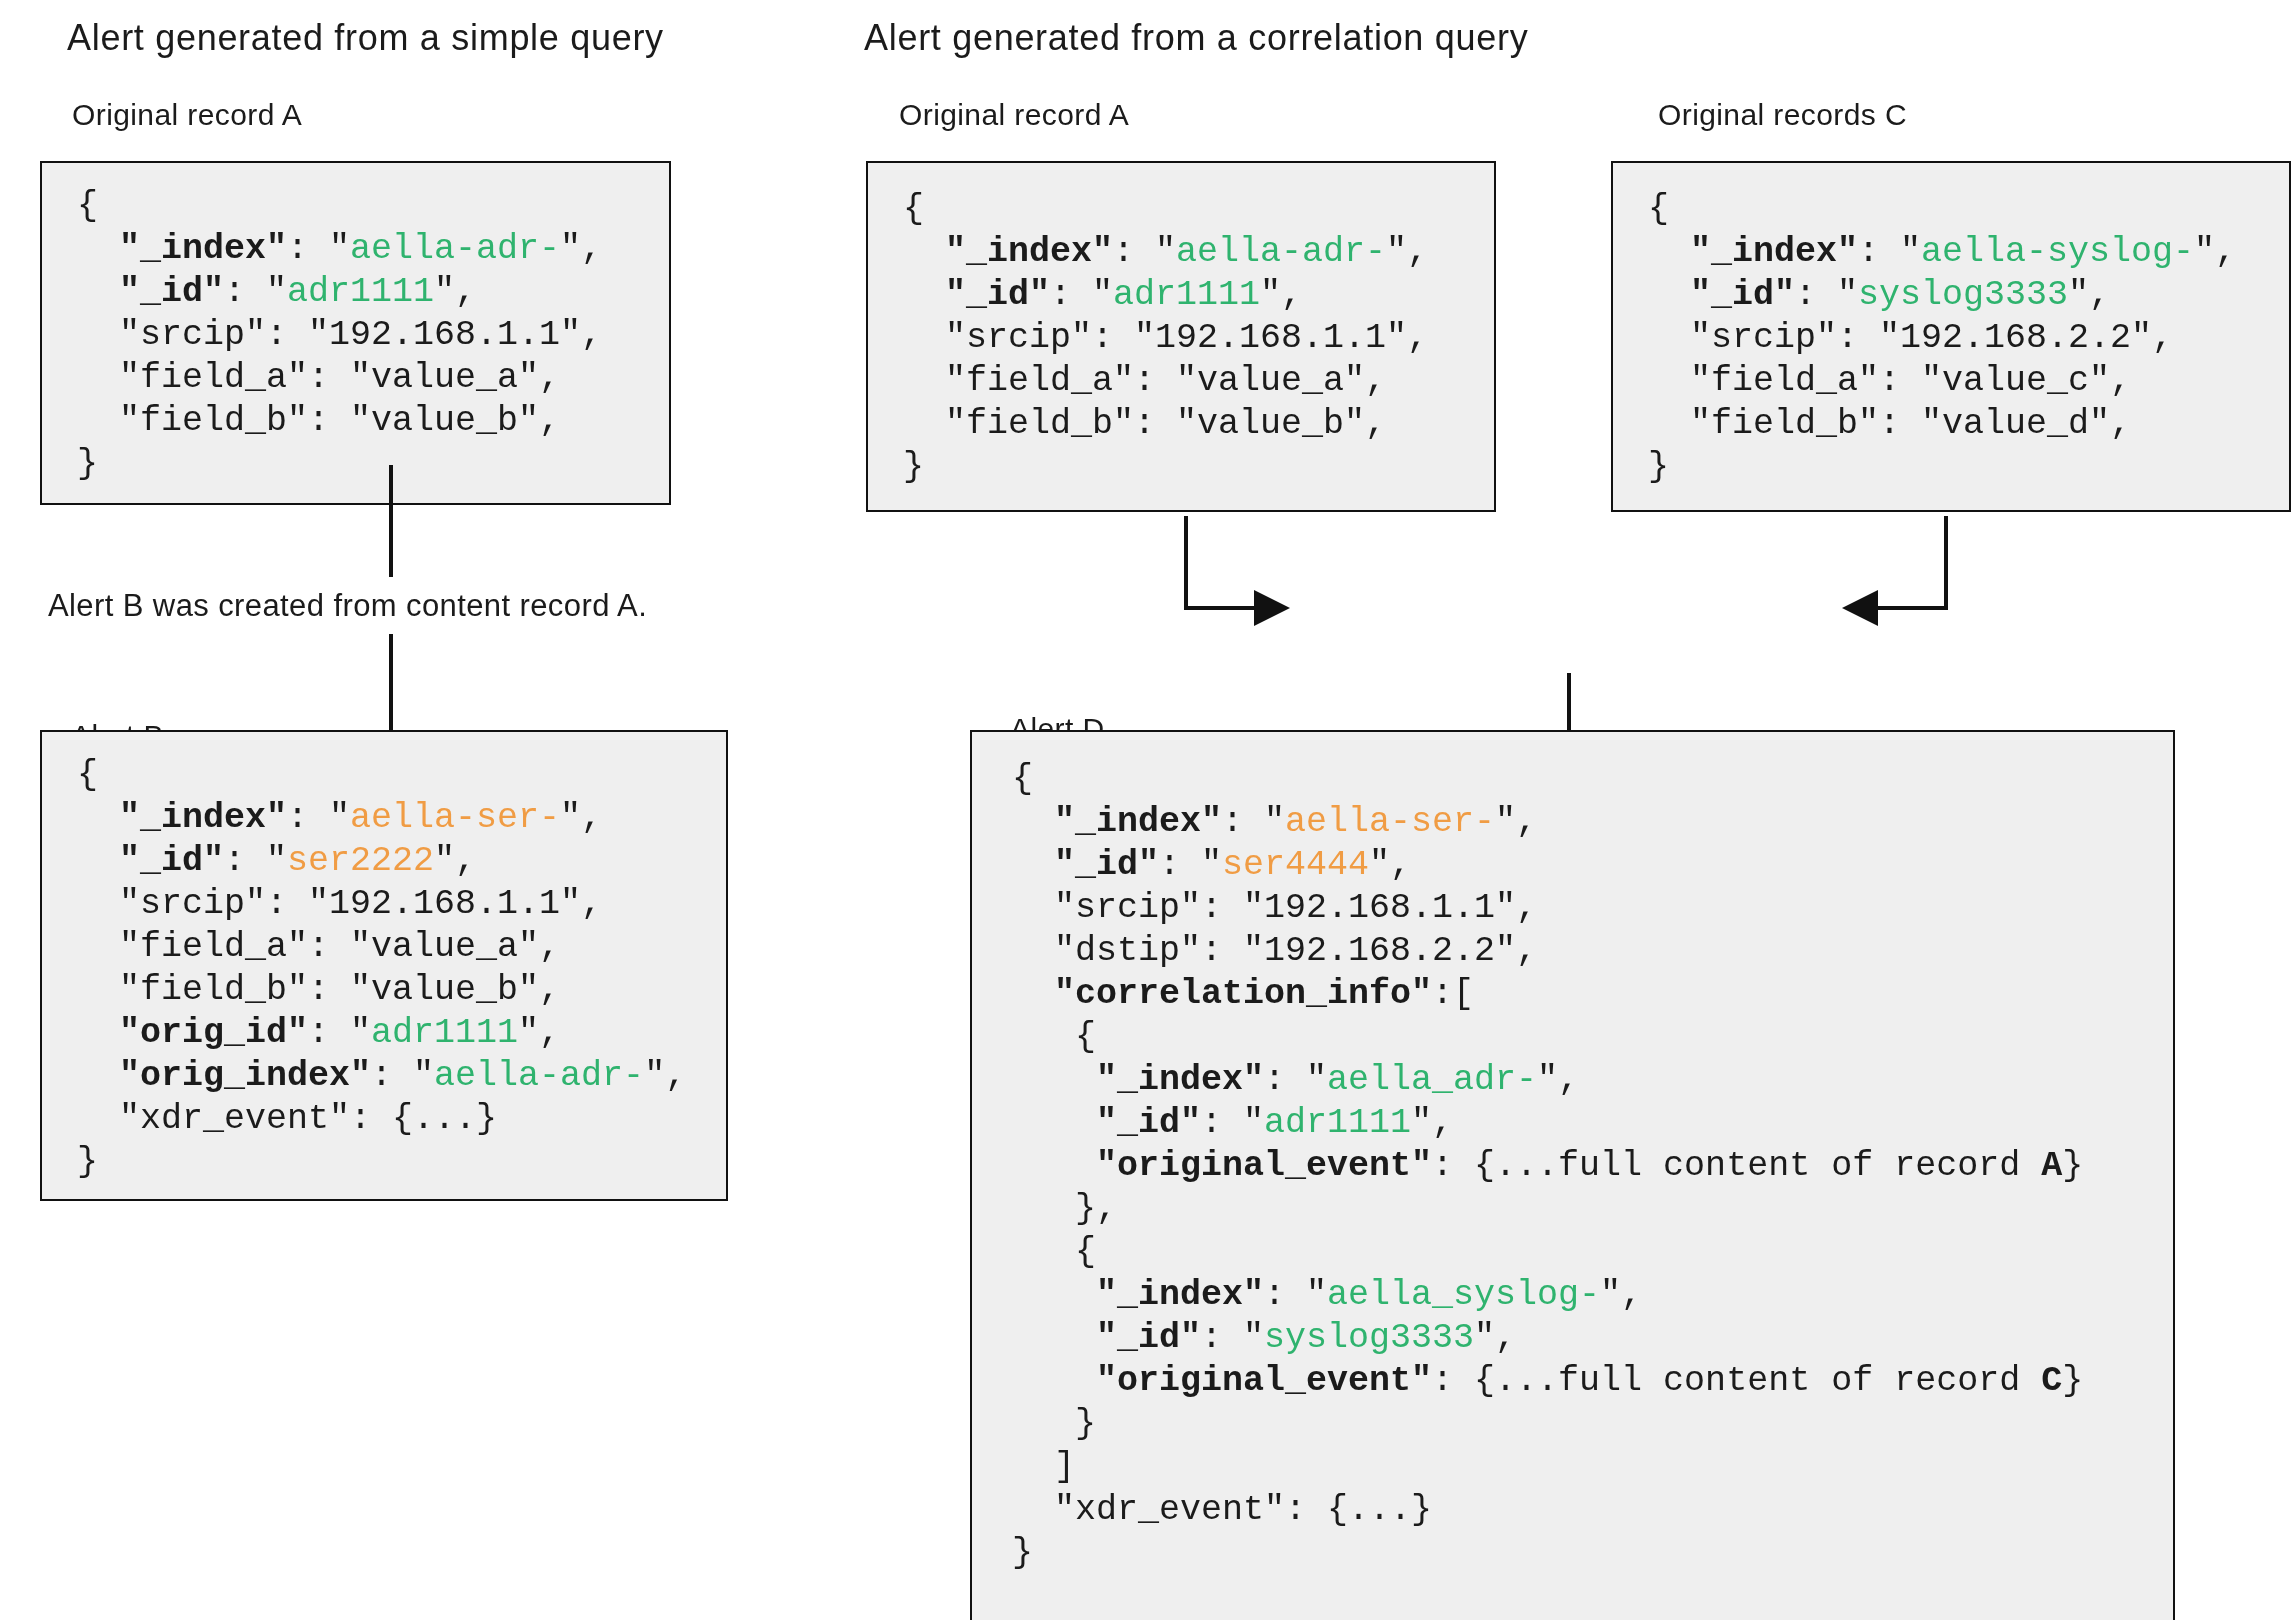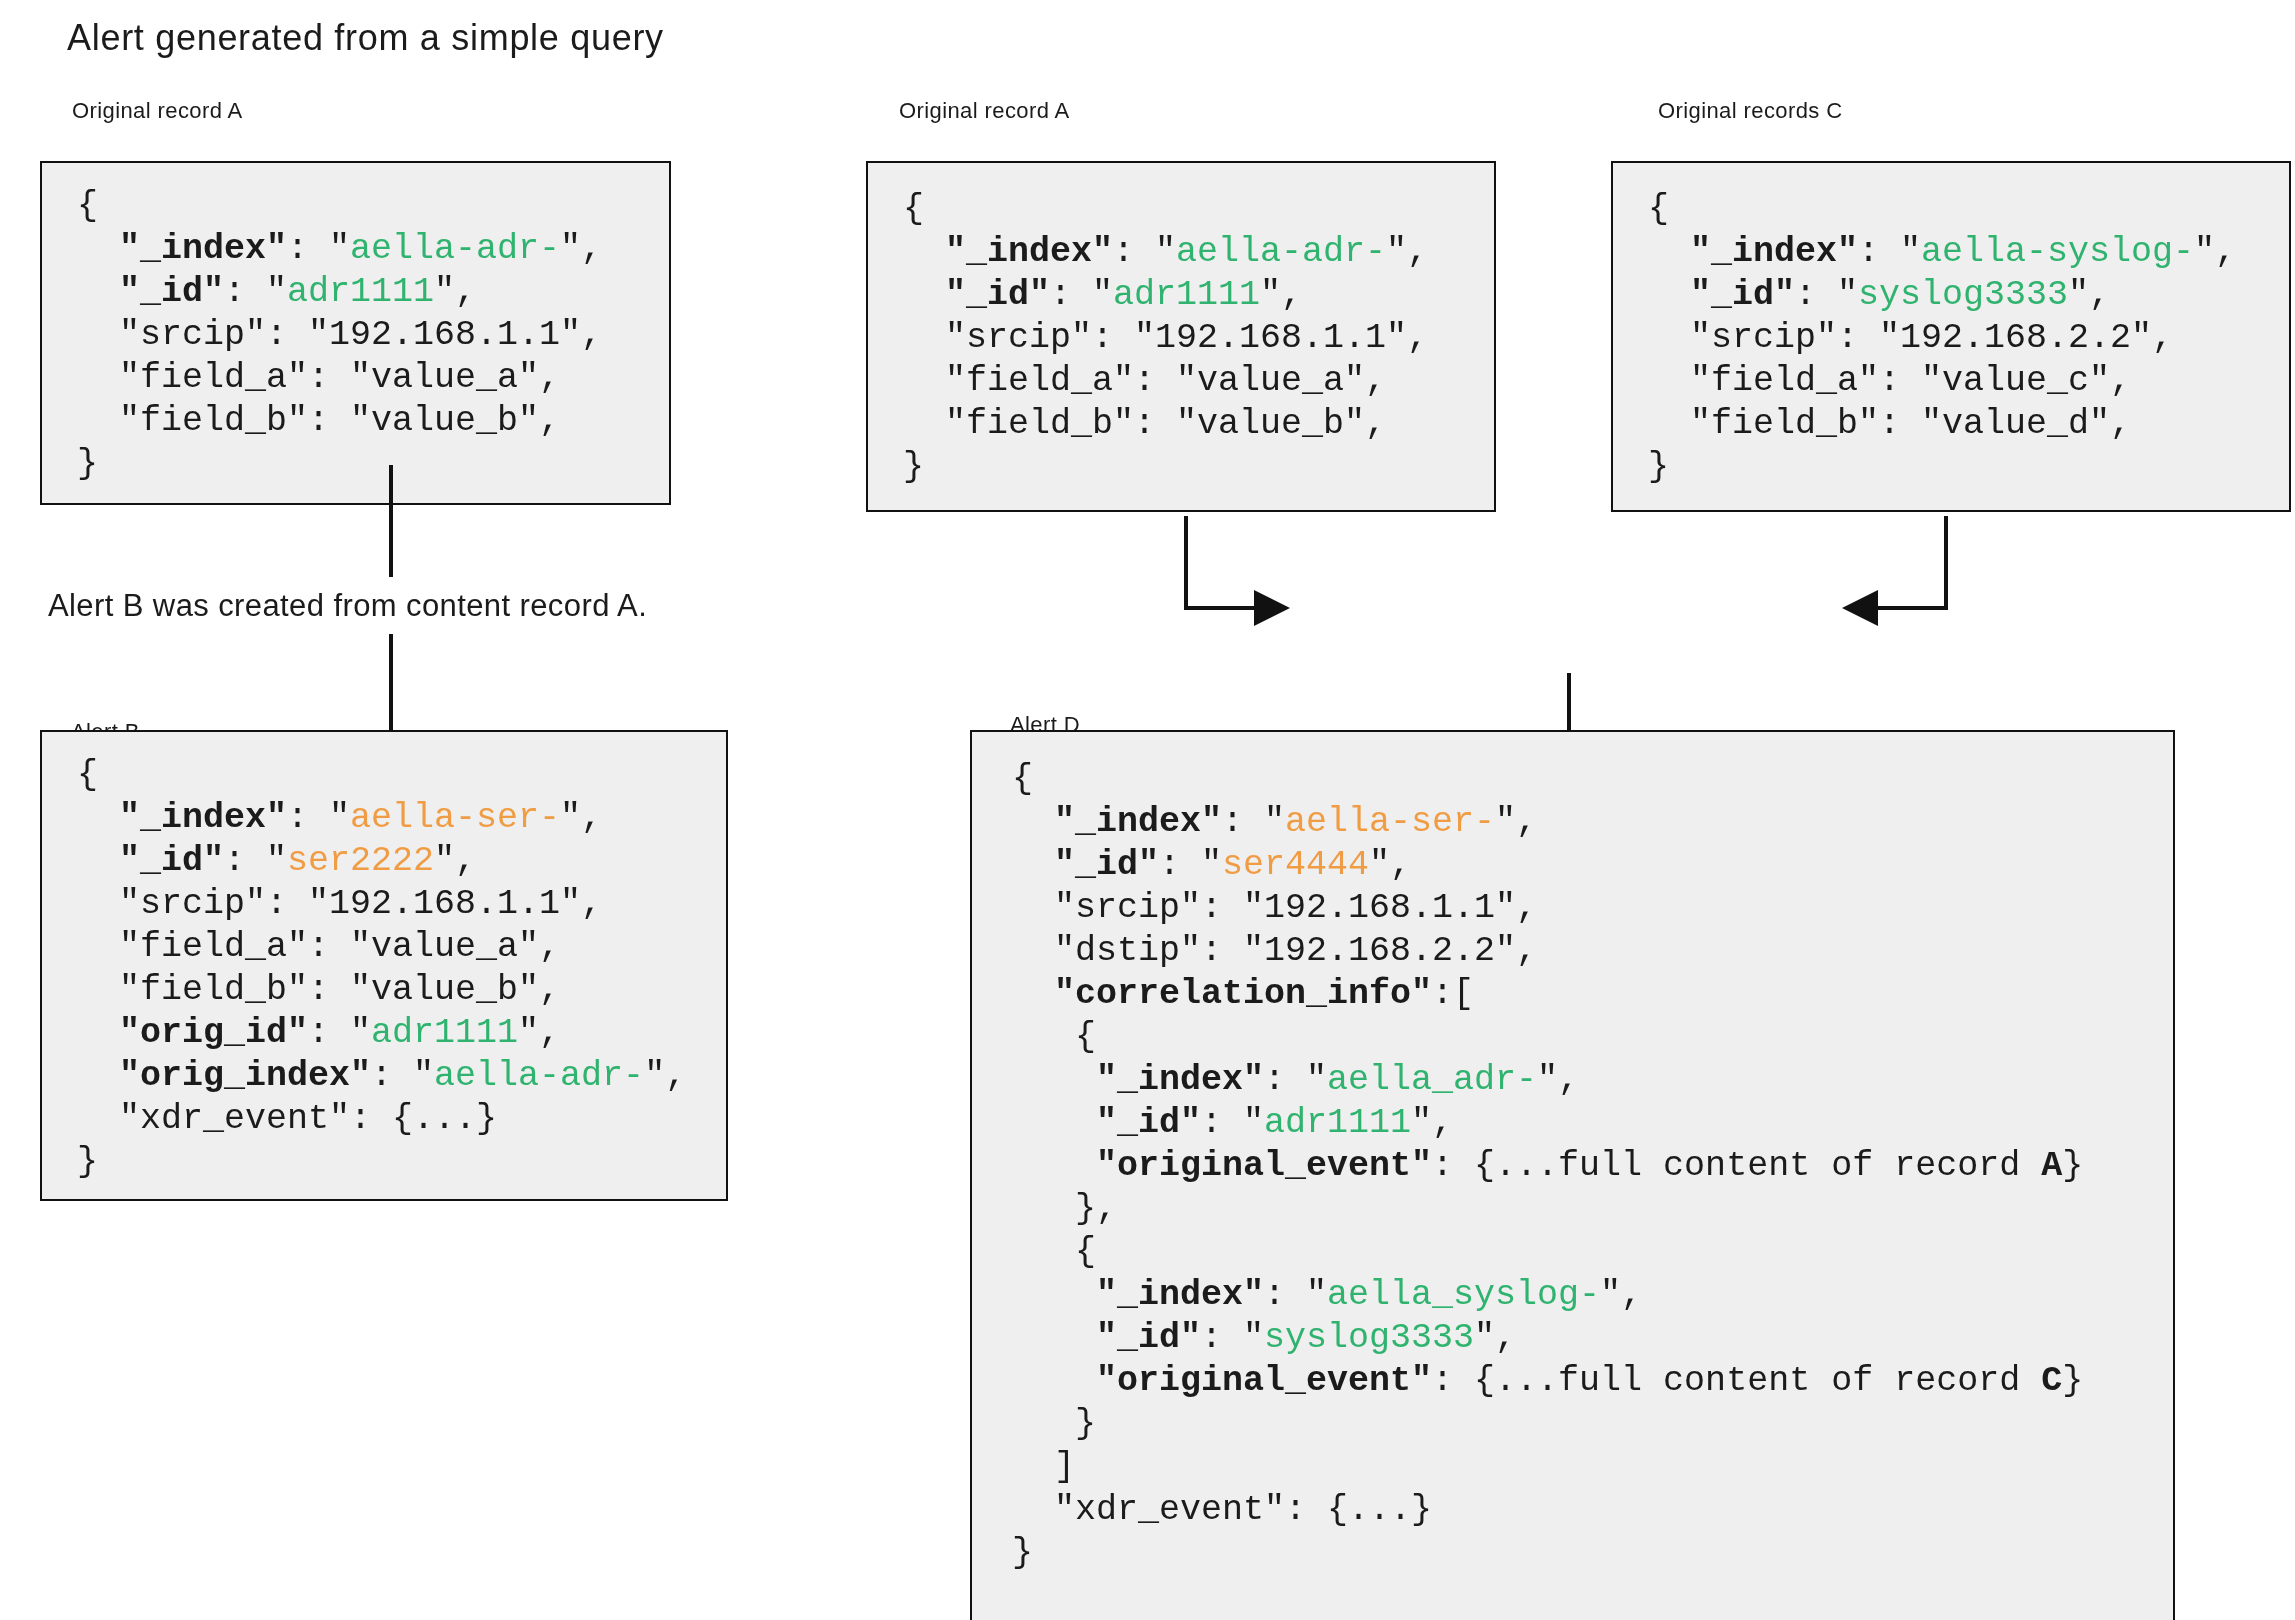--- a/index.html
+++ b/index.html
@@ -14,21 +14,21 @@
   .canvas{
     position:relative;width:2295px;height:1620px;background:#ffffff;
     font-family:"Liberation Sans","DejaVu Sans",sans-serif;color:var(--ink);
     overflow:hidden;
   }
   .title{
     position:absolute;font-size:36px;font-weight:300;letter-spacing:0.7px;
     white-space:nowrap;color:var(--ink);
   }
   .boxlabel{
-    position:absolute;font-size:22px;font-weight:300;letter-spacing:0.4px;
+    position:absolute;font-size:30px;font-weight:300;letter-spacing:0.4px;
     white-space:nowrap;color:var(--ink);
   }
   .caption{
     position:absolute;font-size:31px;font-weight:300;letter-spacing:0.4px;
     white-space:nowrap;color:var(--ink);
   }
   .caption-center{
     position:absolute;font-size:31px;font-weight:300;letter-spacing:0.4px;
     text-align:center;color:var(--ink);line-height:40px;
   }
@@ -75,20 +75,21 @@
 
   <div class="caption" style="left:48px;top:588px;">Alert B was created from content record A.</div>
 
   <div class="vline" style="left:389px;top:634px;width:3.6px;height:122px;"></div>
   <div class="head-down" style="left:374px;top:755px;"></div>
 
   <div class="boxlabel" style="left:71px;top:719px;">Alert B</div>
 
   <div class="jsonbox" style="left:40px;top:730px;width:688px;height:471px;padding:21.6px 0 0 35px;"><div class="code-line"><span>{</span></div><div class="code-line"><span>  </span><span class="c-k">"_index"</span><span>: "</span><span class="c-o">aella-ser-</span><span>",</span></div><div class="code-line"><span>  </span><span class="c-k">"_id"</span><span>: "</span><span class="c-o">ser2222</span><span>",</span></div><div class="code-line"><span>  "srcip": "192.168.1.1",</span></div><div class="code-line"><span>  "field_a": "value_a",</span></div><div class="code-line"><span>  "field_b": "value_b",</span></div><div class="code-line"><span>  </span><span class="c-k">"orig_id"</span><span>: "</span><span class="c-g">adr1111</span><span>",</span></div><div class="code-line"><span>  </span><span class="c-k">"orig_index"</span><span>: "</span><span class="c-g">aella-adr-</span><span>",</span></div><div class="code-line"><span>  "xdr_event": {...}</span></div><div class="code-line"><span>}</span></div></div>
 
+  <div class="title" style="left:864px;top:17.3px;">Alert generated from a correlation query</div>
 
   <div class="boxlabel" style="left:899px;top:98px;">Original record A</div>
 
   <div class="jsonbox" style="left:866px;top:161px;width:630px;height:351px;padding:24.5px 0 0 35px;"><div class="code-line"><span>{</span></div><div class="code-line"><span>  </span><span class="c-k">"_index"</span><span>: "</span><span class="c-g">aella-adr-</span><span>",</span></div><div class="code-line"><span>  </span><span class="c-k">"_id"</span><span>: "</span><span class="c-g">adr1111</span><span>",</span></div><div class="code-line"><span>  "srcip": "192.168.1.1",</span></div><div class="code-line"><span>  "field_a": "value_a",</span></div><div class="code-line"><span>  "field_b": "value_b",</span></div><div class="code-line"><span>}</span></div></div>
 
   <div class="boxlabel" style="left:1658px;top:98px;">Original records C</div>
 
   <div class="jsonbox" style="left:1611px;top:161px;width:680px;height:351px;padding:24.5px 0 0 35px;"><div class="code-line"><span>{</span></div><div class="code-line"><span>  </span><span class="c-k">"_index"</span><span>: "</span><span class="c-g">aella-syslog-</span><span>",</span></div><div class="code-line"><span>  </span><span class="c-k">"_id"</span><span>: "</span><span class="c-g">syslog3333</span><span>",</span></div><div class="code-line"><span>  "srcip": "192.168.2.2",</span></div><div class="code-line"><span>  "field_a": "value_c",</span></div><div class="code-line"><span>  "field_b": "value_d",</span></div><div class="code-line"><span>}</span></div></div>
 
   <div class="vline" style="left:1184px;top:516px;width:3.6px;height:94px;"></div>

